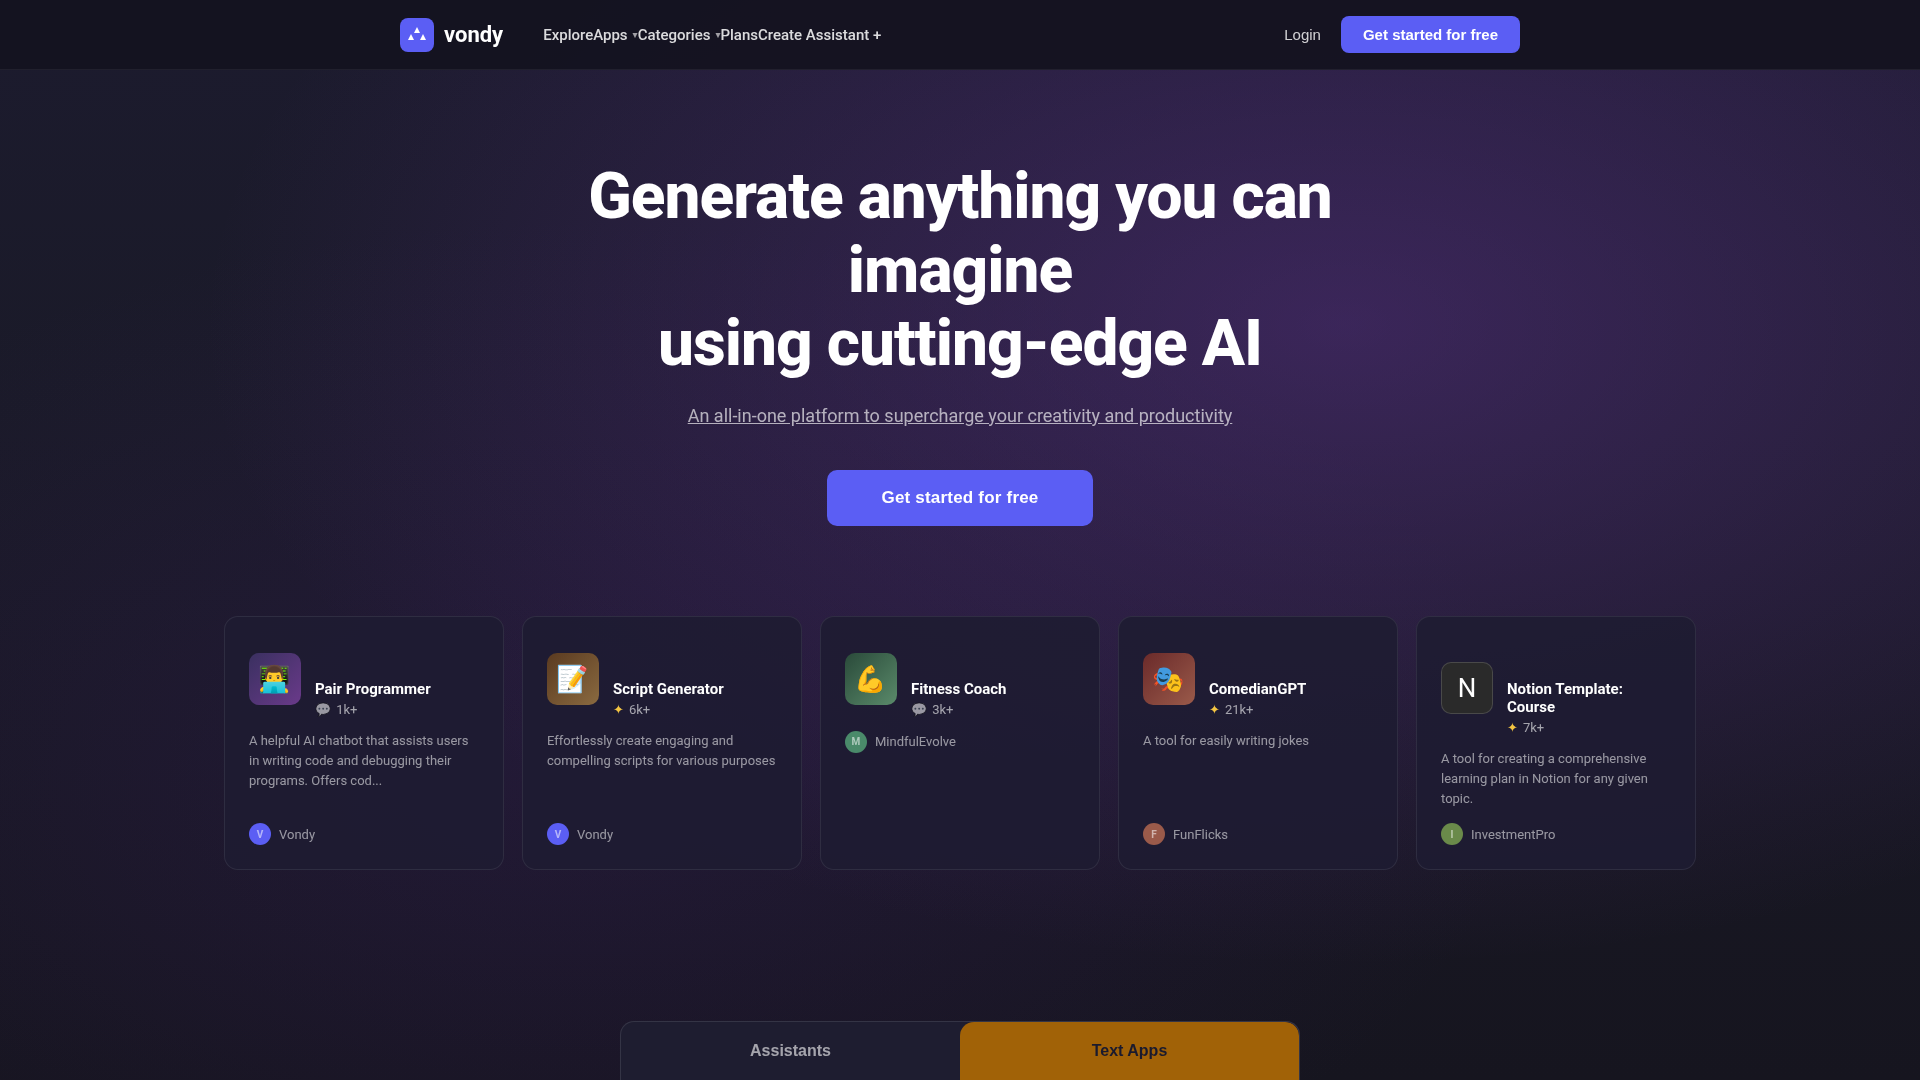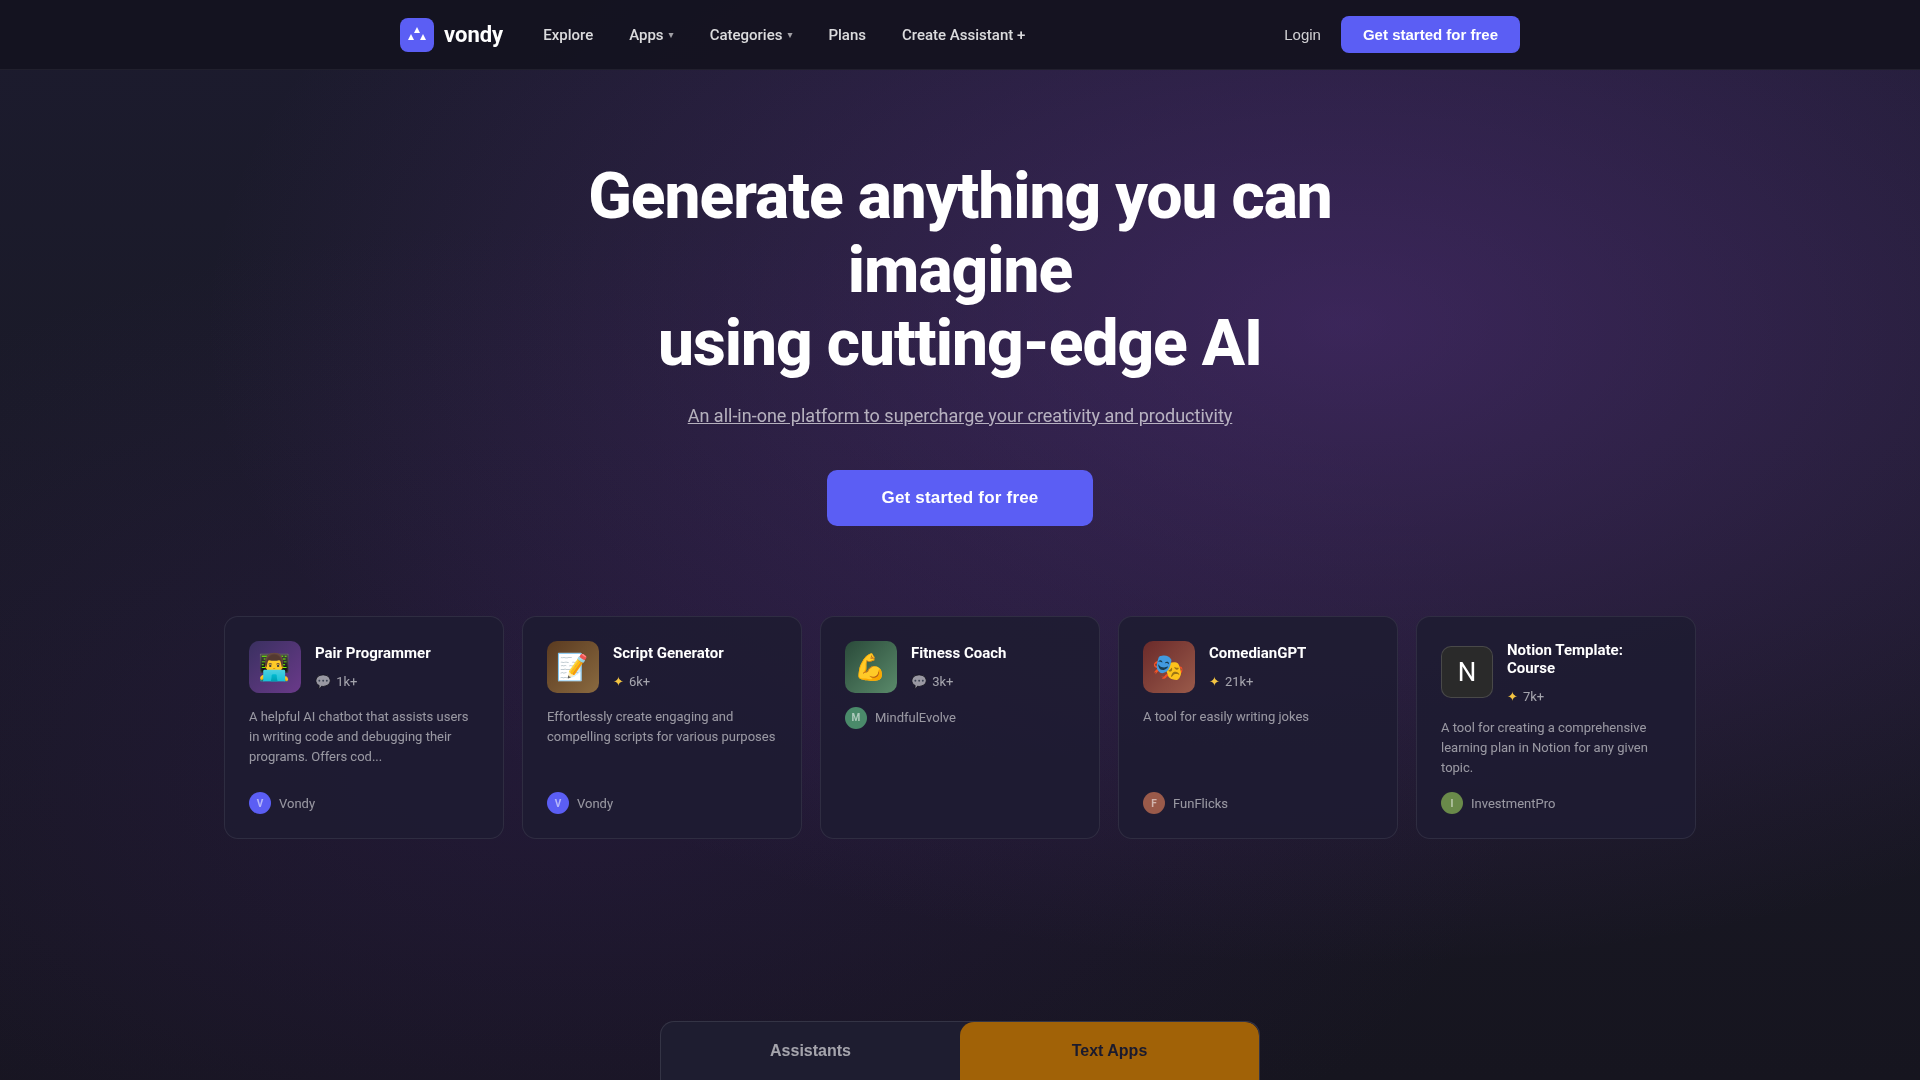--- a/index.html
+++ b/index.html
@@ -53,21 +53,20 @@
       background: #5b5ef4;
       border-radius: 8px;
       display: flex;
       align-items: center;
       justify-content: center;
       font-size: 16px;
     }
     .nav-links {
       display: flex;
       align-items: center;
-      gap: 36px;
     }
     .nav-link {
       color: rgba(255,255,255,0.85);
       font-size: 15px;
       font-weight: 500;
       cursor: pointer;
       display: flex;
       align-items: center;
       gap: 5px;
       text-decoration: none;
@@ -169,21 +168,22 @@
       border-radius: 10px;
       flex-shrink: 0;
       display: flex;
       align-items: center;
       justify-content: center;
       font-size: 24px;
     }
     .card-title-area {
       display: flex;
       flex-direction: column;
-      gap: 12px;
+      gap: 4px;
+      margin-top: 39px;
     }
     .card-title {
       font-size: 15px;
       font-weight: 700;
       color: #fff;
     }
     .card-stat {
       display: flex;
       align-items: center;
       gap: 5px;
@@ -224,21 +224,21 @@
       bottom: 0;
       left: 50%;
       transform: translateX(-50%);
       z-index: 20;
       display: flex;
       background: #1e1d30;
       border-radius: 14px 14px 0 0;
       overflow: hidden;
       border: 1px solid rgba(255,255,255,0.1);
       border-bottom: none;
-      width: 600px;
+      width: 680px;
     }
     .bottom-tab {
       flex: 1;
       padding: 20px 0;
       text-align: center;
       font-size: 16px;
       font-weight: 600;
       cursor: pointer;
       color: rgba(255,255,255,0.6);
       border: none;

